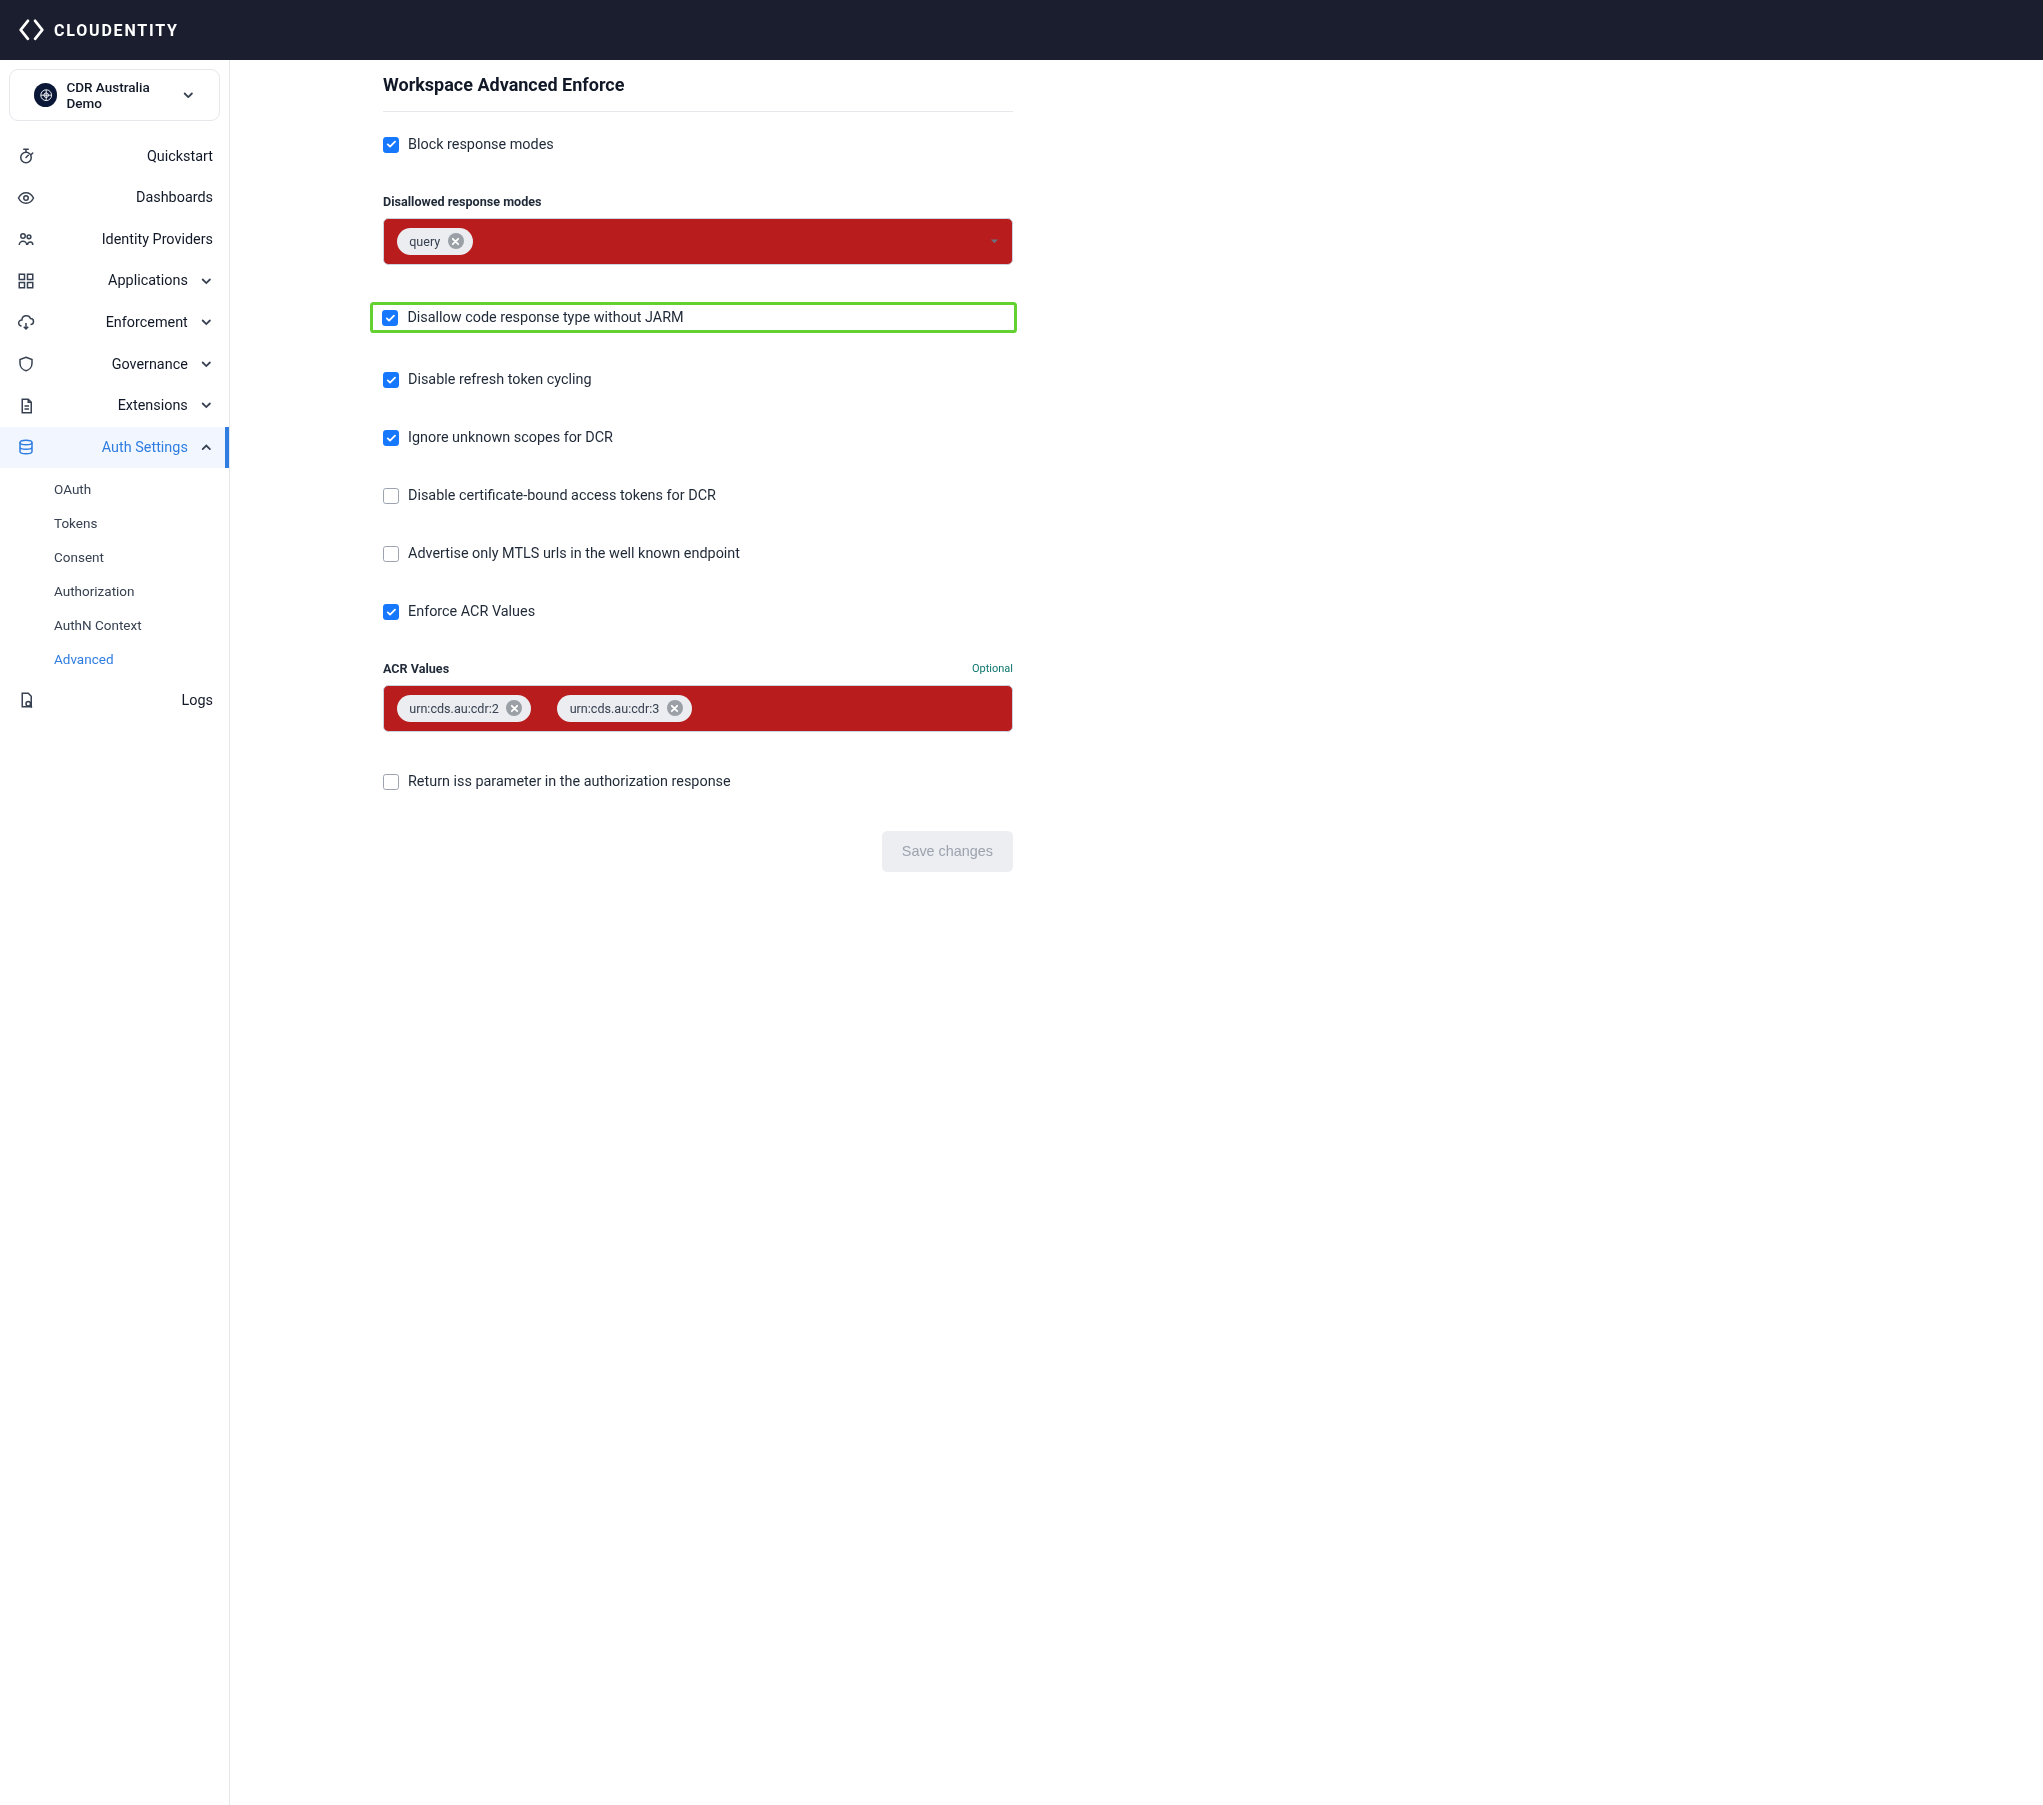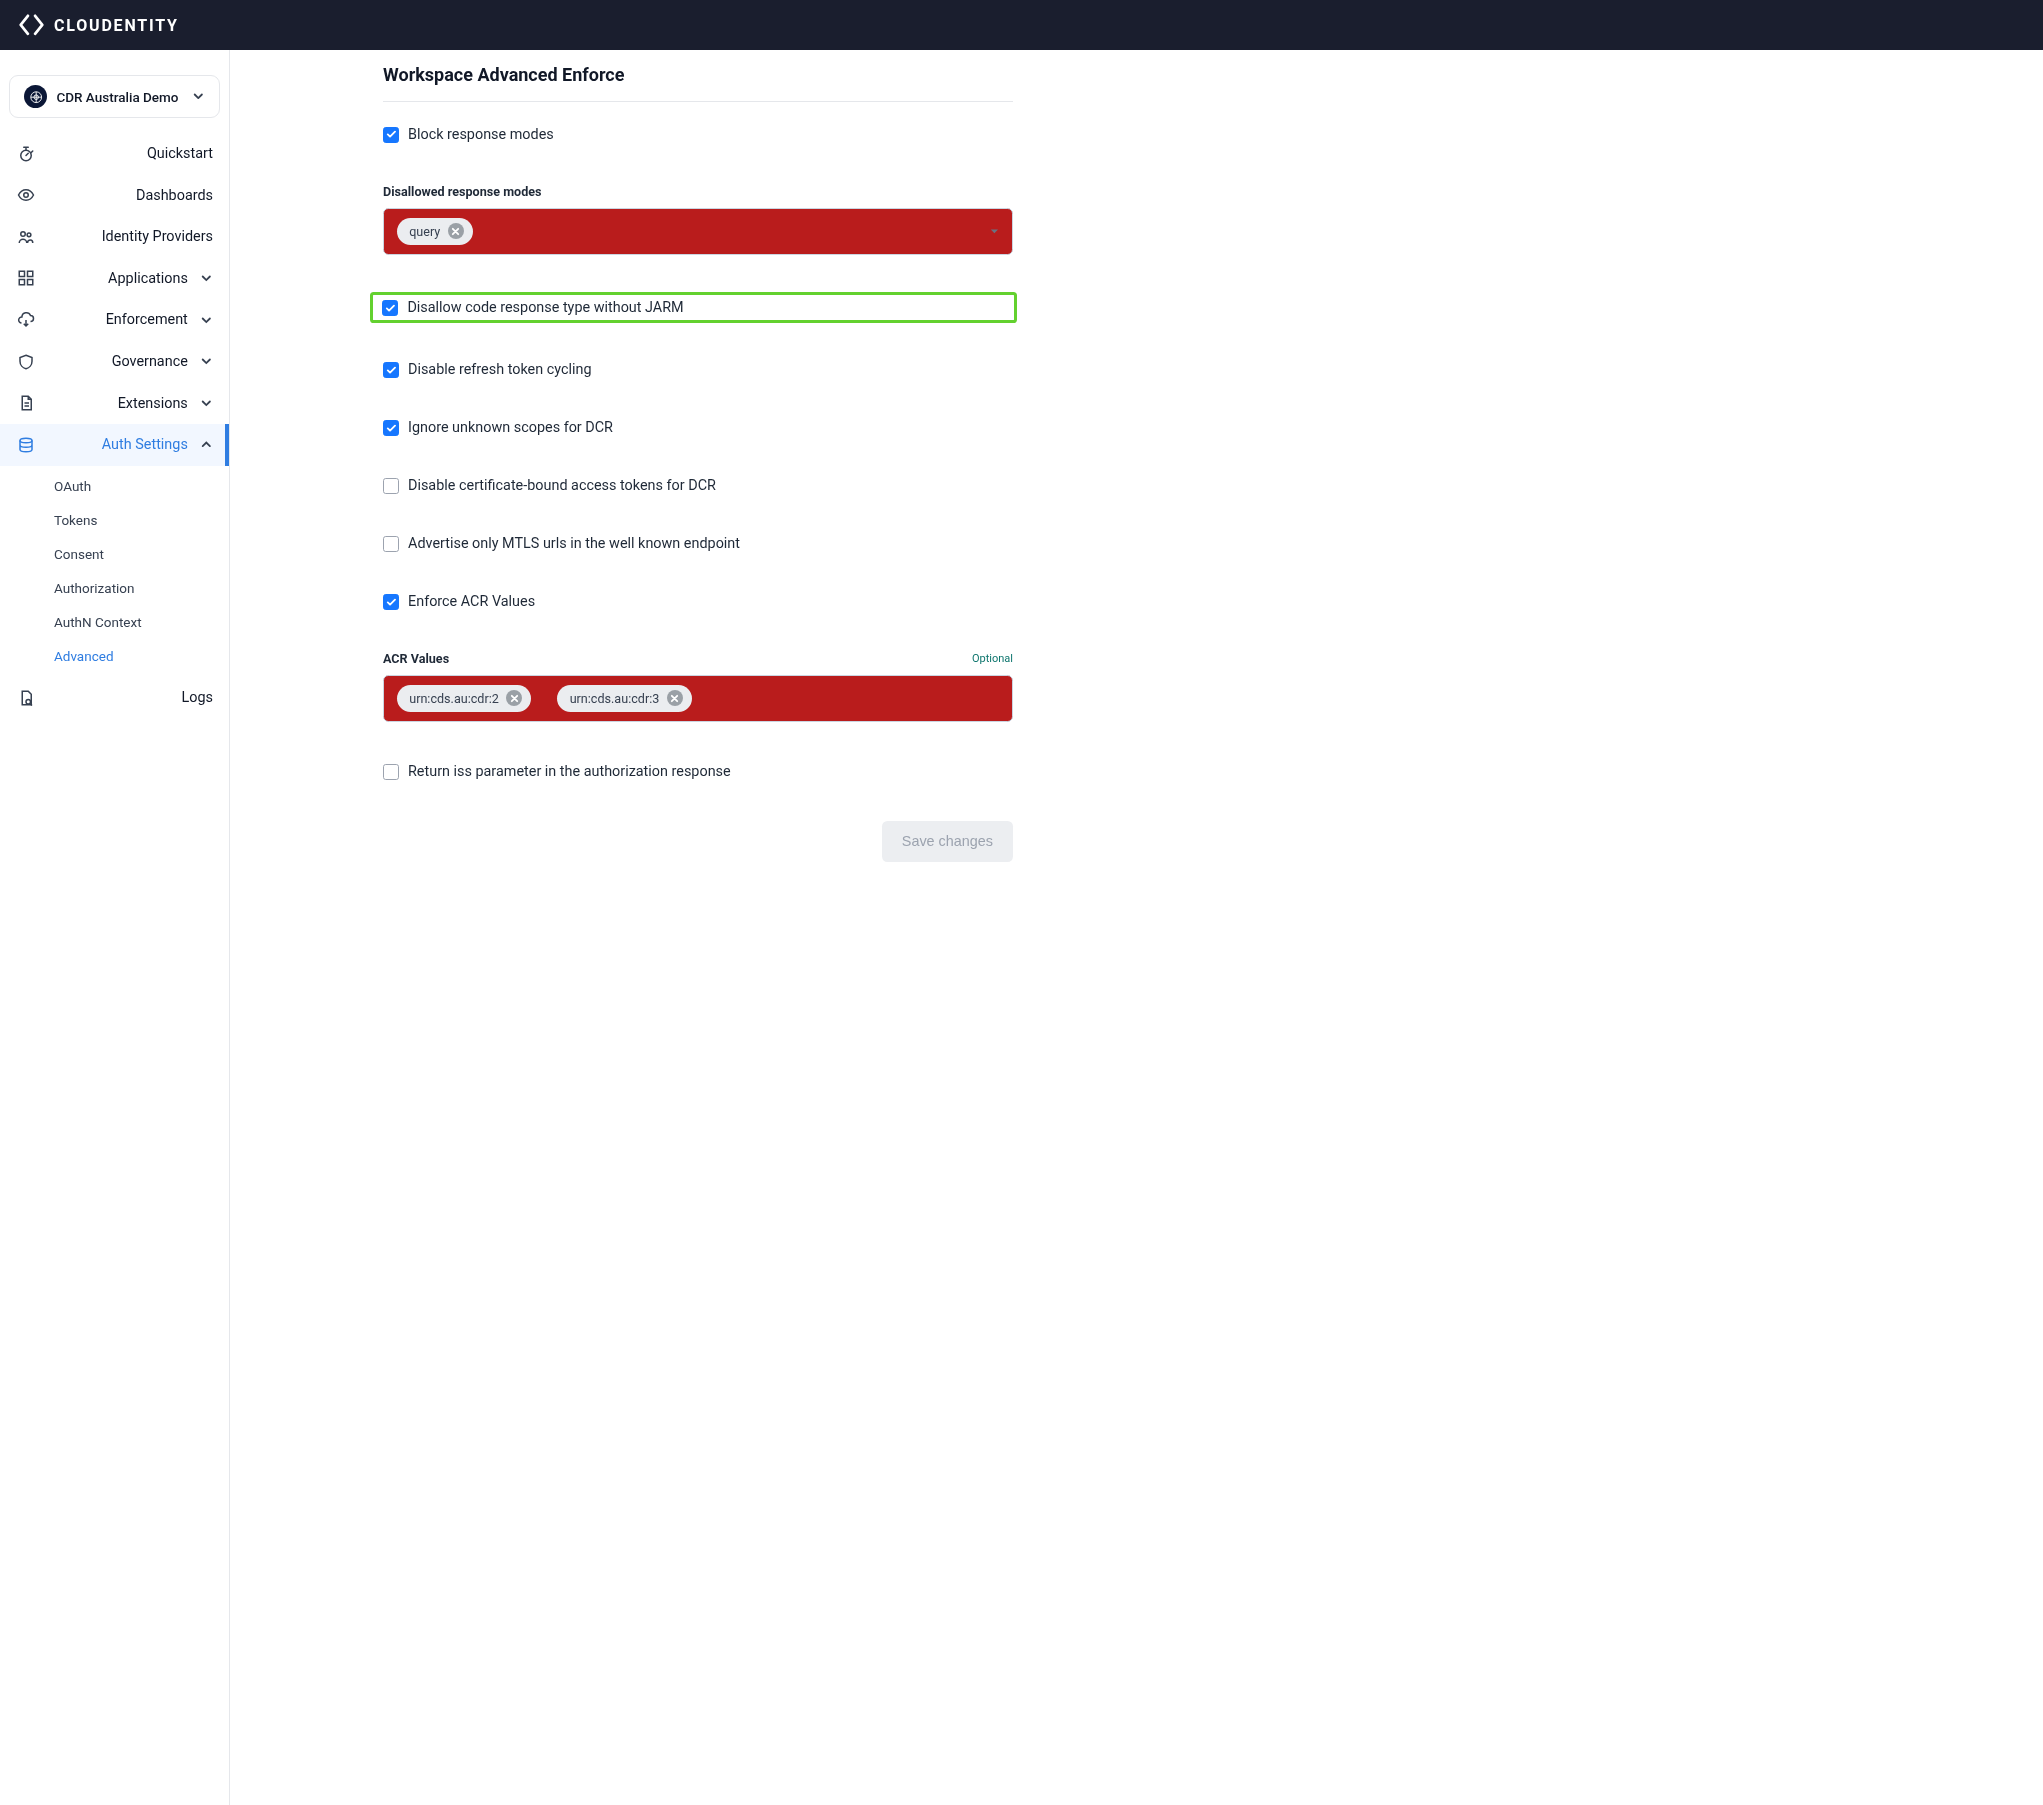--- a/index.html
+++ b/index.html
@@ -1,28 +1,28 @@
 <!DOCTYPE html>
 <html style="font-size:14.4px"><head>
 <meta charset="utf-8">
 <style>
   * { box-sizing: border-box; margin: 0; padding: 0; }
   body { font-family: -apple-system, BlinkMacSystemFont, "Segoe UI", Roboto, Helvetica, Arial, sans-serif; color: #1f2937; background: #fff; }
 
-  .topbar { background: #1a1e2e; height: 50px; display: flex; align-items: center; padding: 0 18px; }
+  .topbar { background: #1a1e2e; height: 60px; display: flex; align-items: center; padding: 0 18px; }
   .logo { display: flex; align-items: center; gap: 9px; color: #fff; }
   .logo-mark svg { display: block; }
   .logo-text { font-weight: 700; letter-spacing: 1.8px; font-size: 16px; }
 
   .layout { display: flex; min-height: calc(100vh - 50px); }
 
   .sidebar { width: 230px; border-right: 0.9px solid #e5e7eb; background: #fff; padding-top: 9px; }
 
   .workspace-switcher {
-    margin: 16px 9px 9px 9px; padding: 9px 14px; border: 0.9px solid #e5e7eb; border-radius: 9px;
+    margin: 0 9px 9px 9px; padding: 9px 24px; border: 0.9px solid #e5e7eb; border-radius: 9px;
     display: flex; align-items: center; gap: 9px; cursor: pointer;
   }
   .workspace-switcher .ws-badge {
     width: 23.4px; height: 23.4px; border-radius: 50%; background: #0b1736;
     display:flex; align-items:center; justify-content:center;
   }
   .workspace-switcher .ws-badge svg { display:block; }
   .workspace-switcher .ws-label { flex:1; font-size:13.5px; font-weight:500; color:#111827; }
   .workspace-switcher .chev { color:#374151; }
 

